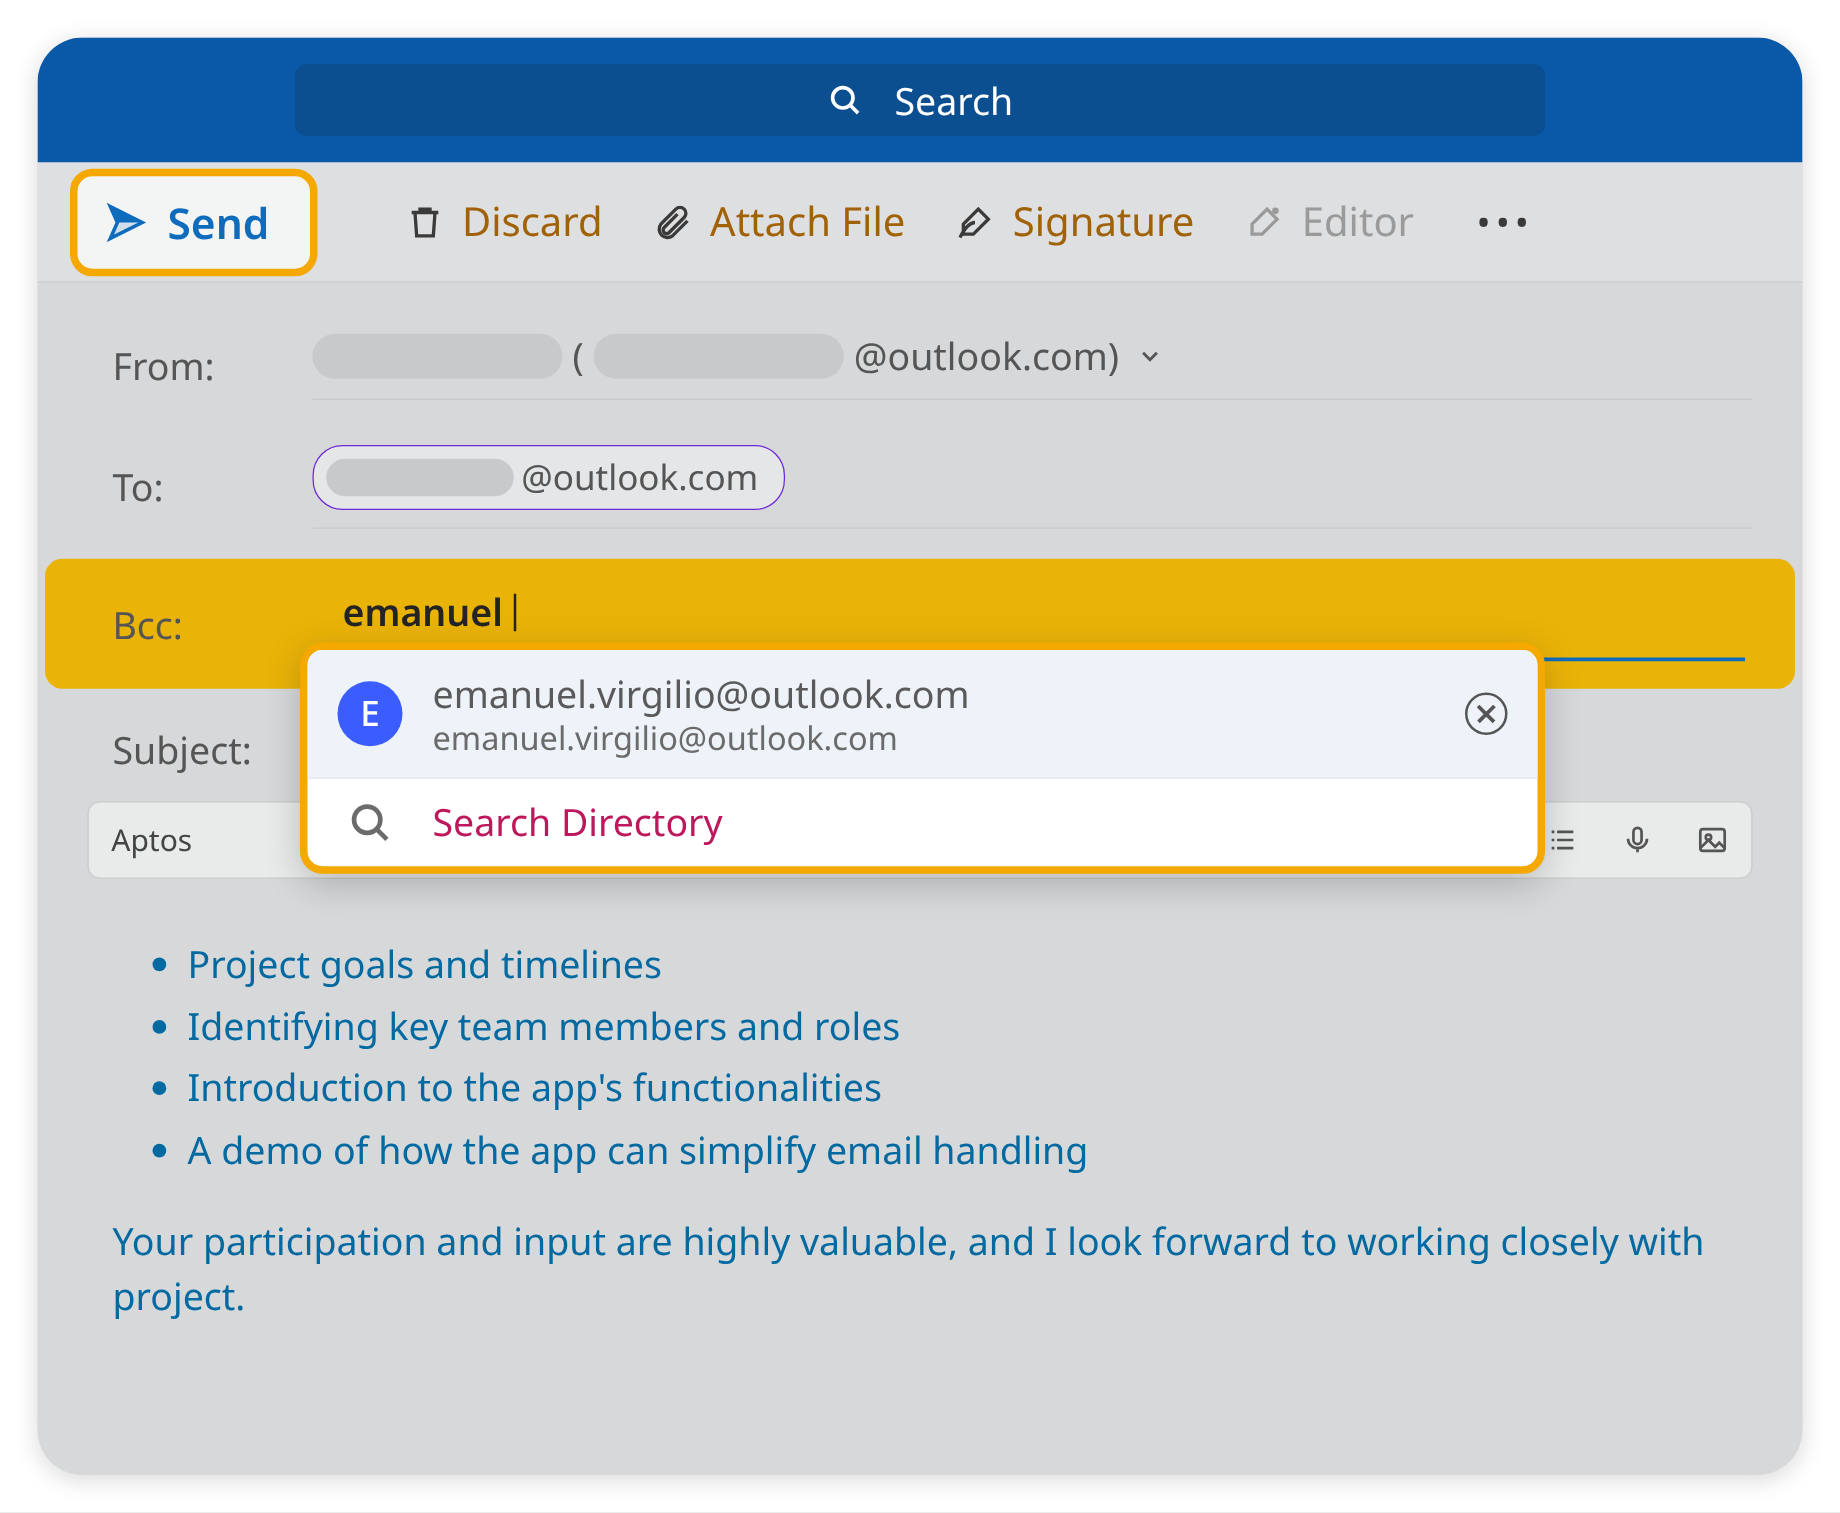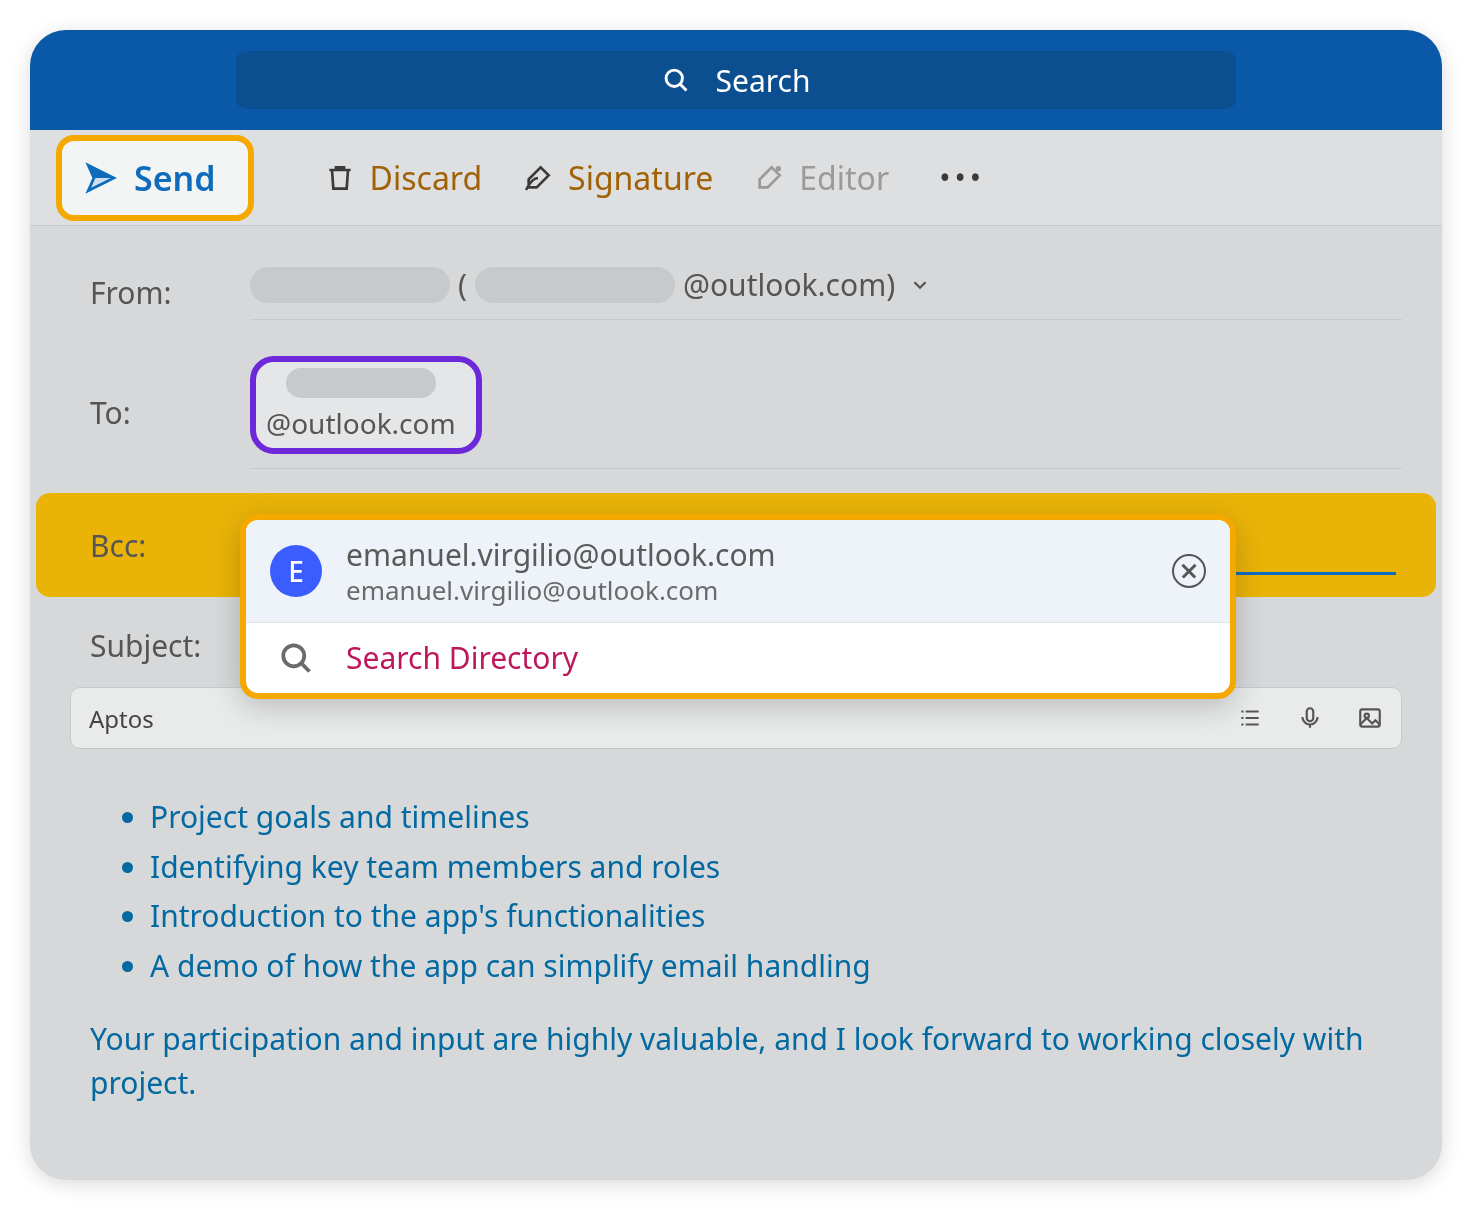--- a/index.html
+++ b/index.html
@@ -107,42 +107,42 @@
   }
   .fromrow .redpill.a { width:200px; }
   .fromrow .redpill.b { width:200px; }
   .fromrow .fieldcontent { color:#555; font-size:30px; }
   .chev { margin-left:6px; }
   .chip {
     display:inline-flex;
     align-items:center;
     gap:6px;
     background:#e5e6e7;
-    border:6px solid #6d28d9;
+    border:1px solid #6d28d9;
     border-radius:24px;
     padding:6px 20px 6px 10px;
     color:#555;
     font-size:28px;
-    flex-direction:column;
   }
   .chip .redpill { width:150px; height:30px; }
 
   
   .bccrow {
     background:#eab308;
     border-radius:14px;
     margin:6px 6px;
     padding:22px 40px 22px 54px;
   }
   .bccrow .fieldcontent {
     border-bottom:3px solid #0f6cbd;
     padding-bottom:16px;
     color:#242424;
     font-size:30px;
     font-weight:600;
+    margin-left:24px;
   }
   .caret {
     display:inline-block;
     width:2px; height:30px;
     background:#242424;
     margin-left:1px;
     vertical-align:middle;
   }
 
   
@@ -249,20 +249,26 @@
           <path d="M3 3l18 9-18 9 4-9-4-9z" fill="#0f6cbd" opacity="0.15"></path>
           <path d="M3 3l18 9L7 12z" fill="#0f6cbd"></path>
         </svg>
       <span>Send</span>
     </div>
     <div class="toolbtn">
       <svg viewBox="0 0 24 24">
           <path d="M4 6h16M9 6V4h6v2M6 6l1 14h10l1-14"></path>
         </svg>
       <span>Discard</span>
+    </div>
+    <div class="toolbtn">
+      <svg viewBox="0 0 24 24">
+          <path d="M21 11l-9 9a5 5 0 01-7-7l9-9a3.5 3.5 0 015 5l-9 9a2 2 0 01-3-3l8-8"></path>
+        </svg>
+      <span>Attach File</span>
     </div>
     <div class="toolbtn">
       <svg viewBox="0 0 24 24">
           <path d="M3 21c3-6 6-9 9-9M14 4l6 6-9 9H5v-6z"></path>
         </svg>
       <span>Signature</span>
     </div>
     <div class="toolbtn disabled">
       <svg viewBox="0 0 24 24">
           <path d="M14 4l6 6-9 9H5v-6zM17 7l-2-2"></path>

